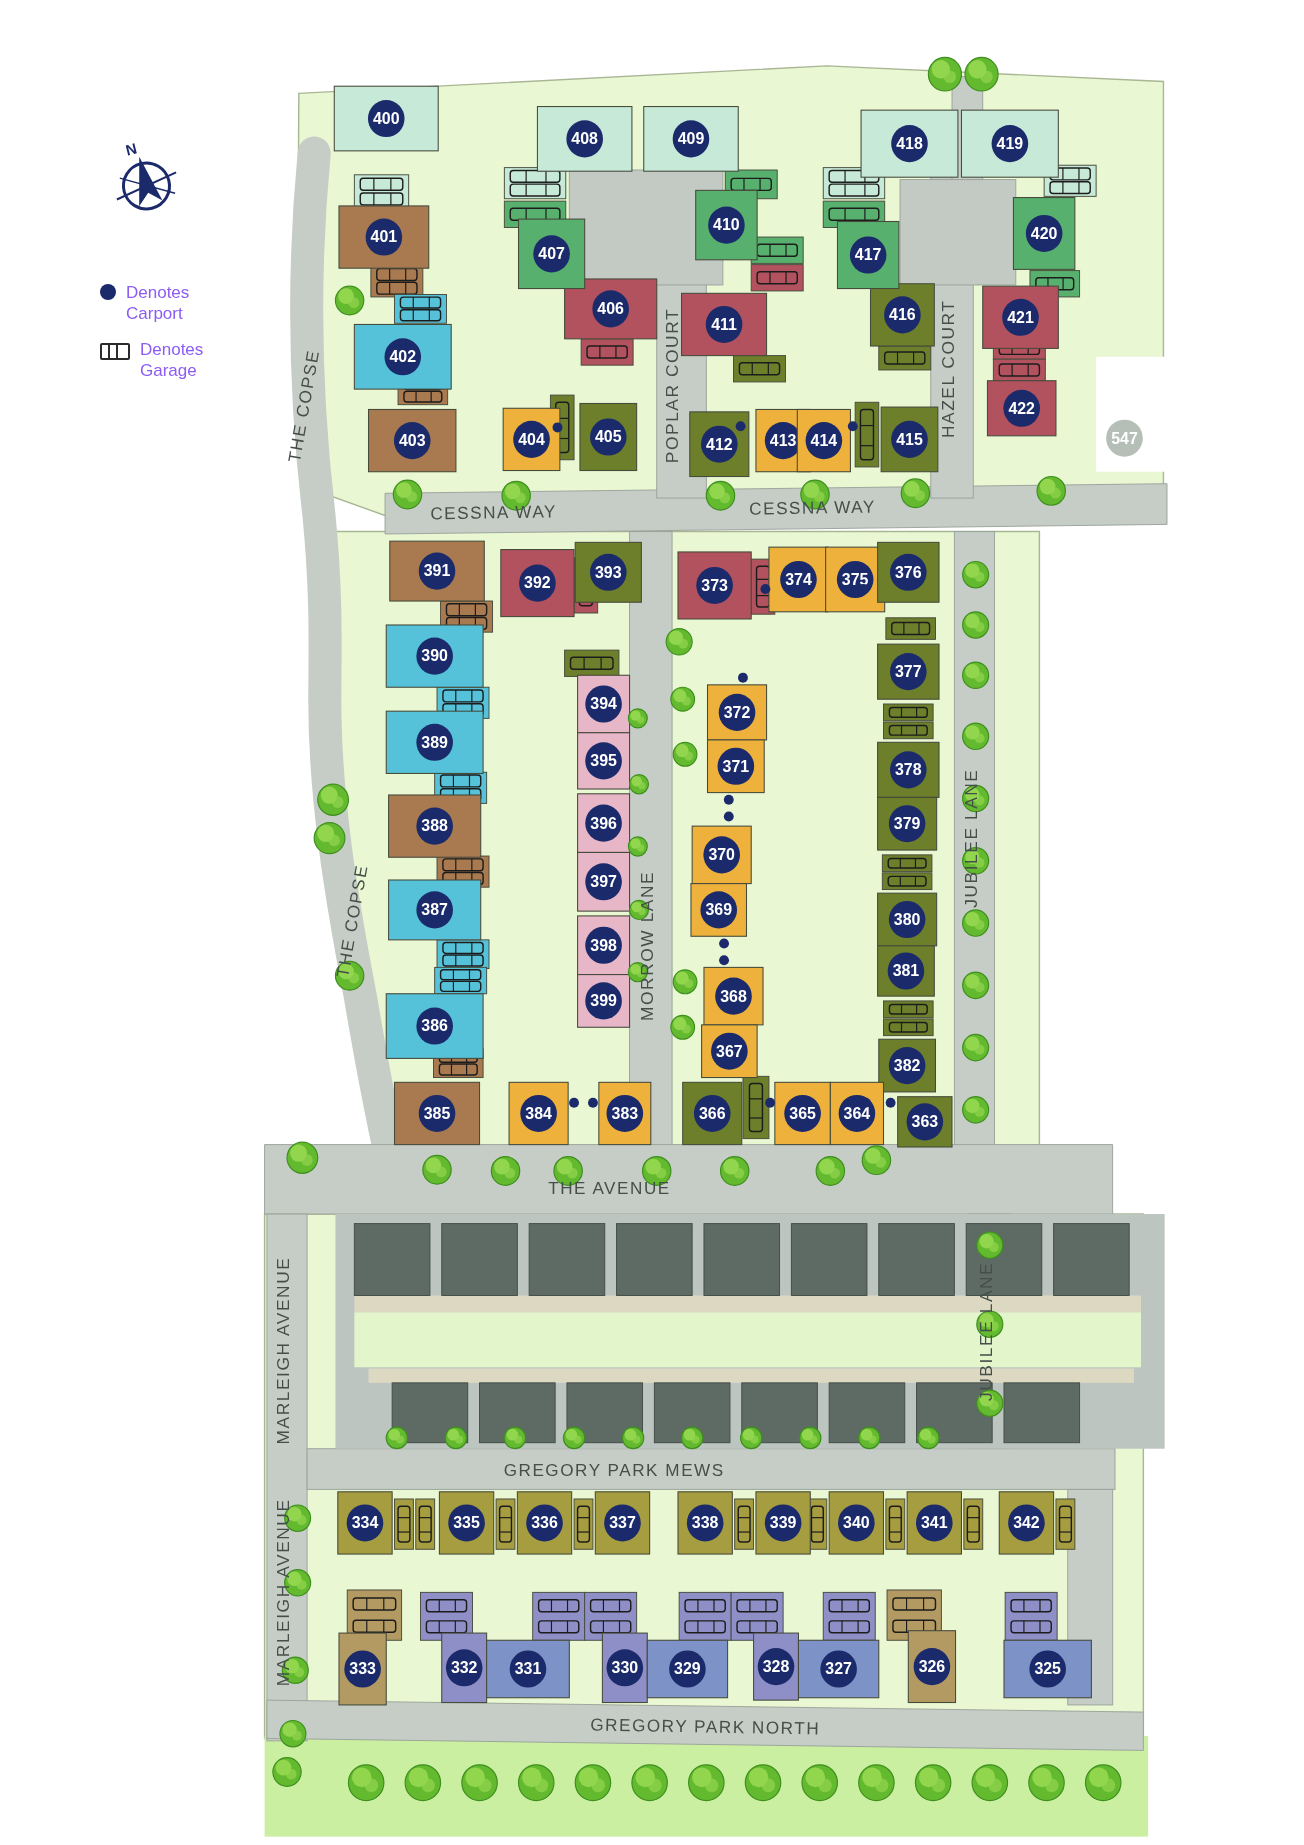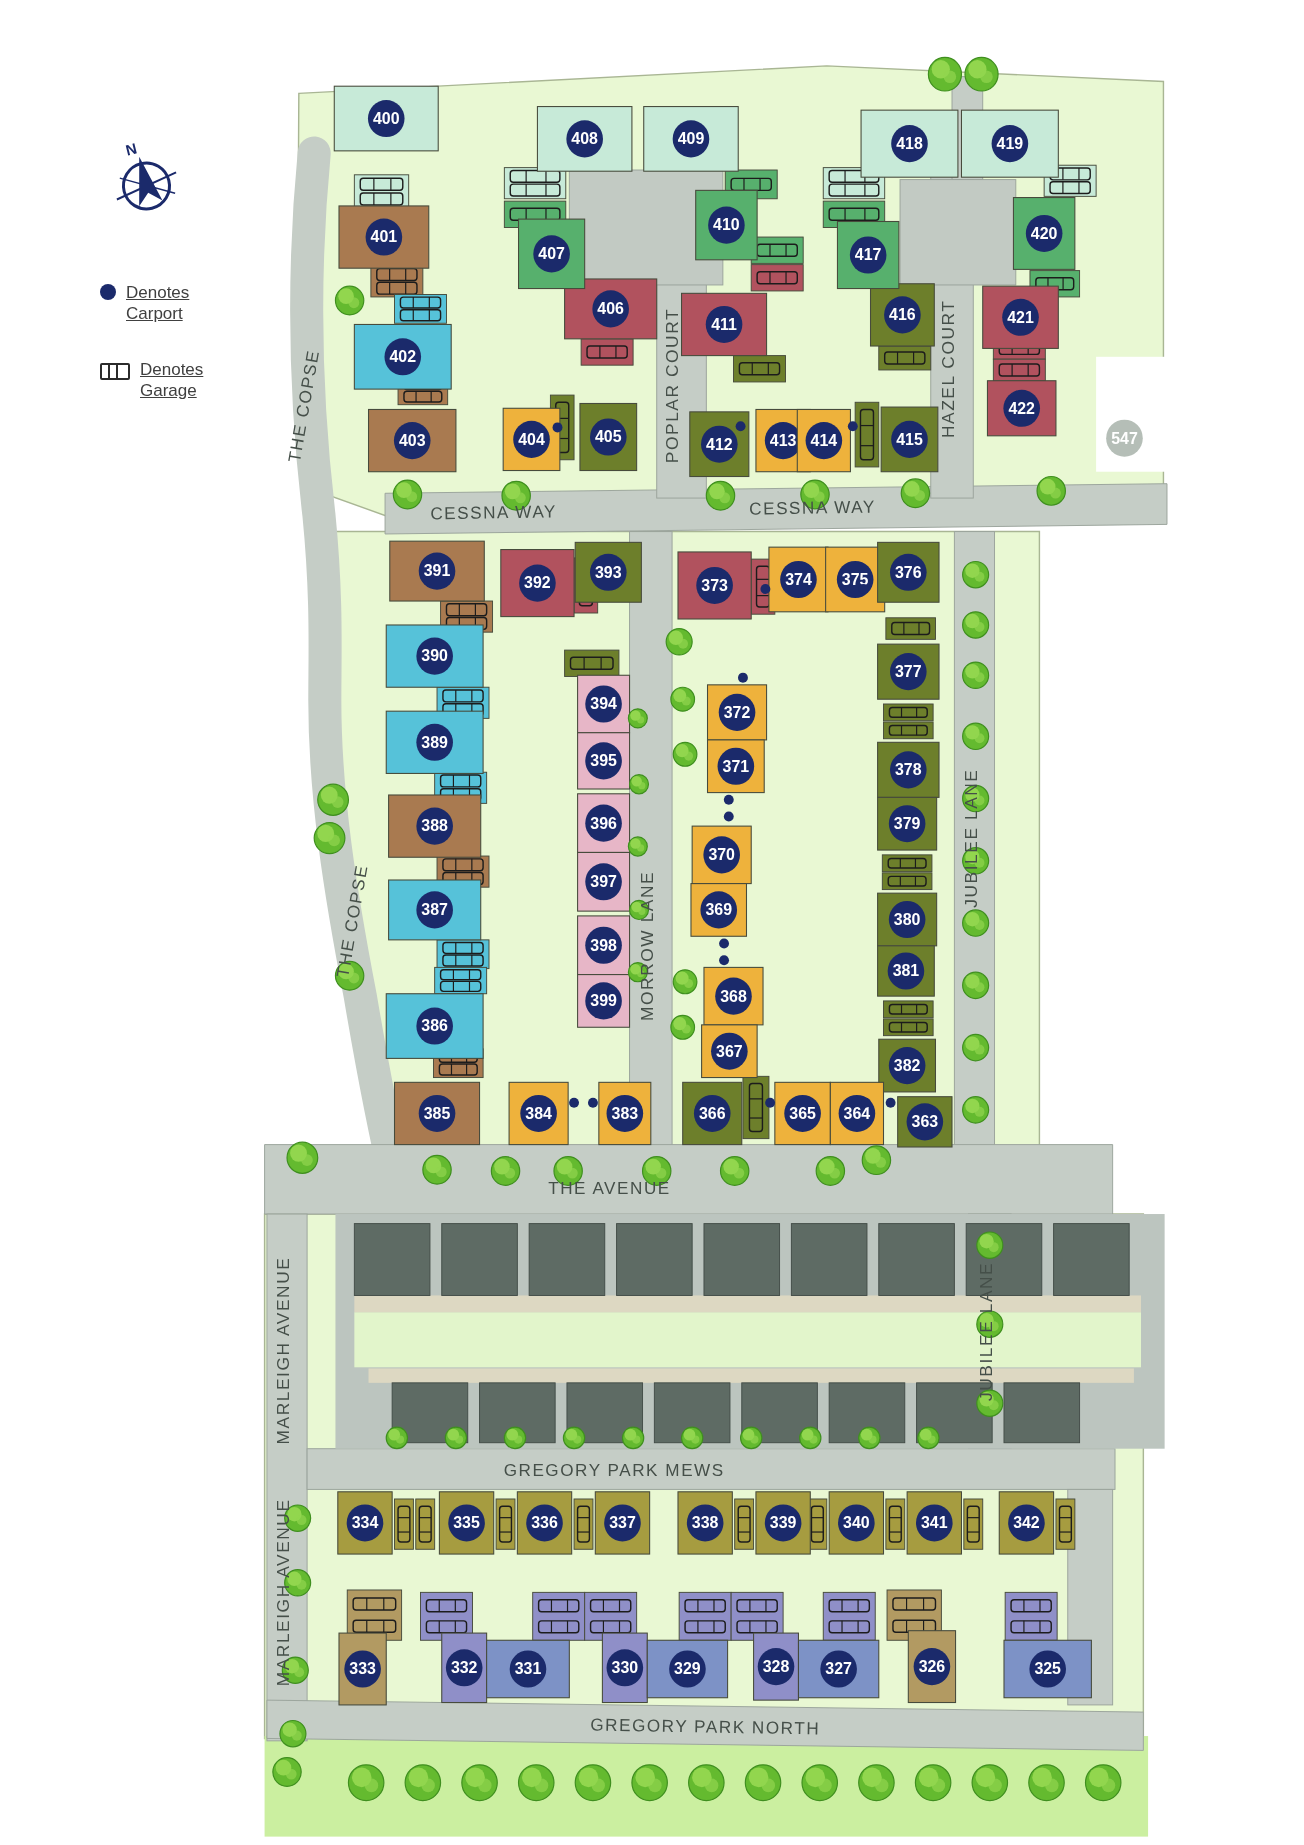--- a/index.html
+++ b/index.html
@@ -1,26 +1,26 @@
 <!DOCTYPE html>
 <html><head>
 <meta charset="utf-8">
 <style>
   html,body{margin:0;padding:0;}
   body{width:1304px;height:1845px;background:#ffffff;position:relative;
        font-family:"Liberation Sans", sans-serif;overflow:hidden;}
   #plan{position:absolute;left:0;top:0;width:1304px;height:1845px;}
   .legend{position:absolute;left:100px;top:130px;width:120px;z-index:5;}
   .compass{margin-left:6px;}
-  .legend-row{display:flex;align-items:flex-start;margin-top:34px;}
+  .legend-row{display:flex;align-items:flex-start;margin-top:14px;}
   .legend-row:first-of-type{margin-top:52px;}
   .carport-dot{width:16px;height:16px;border-radius:50%;background:#1b2a6b;flex:0 0 auto;margin-top:2px;}
   .garage-glyph{width:26px;height:13px;border:2px solid #2b2b2b;border-radius:2px;flex:0 0 auto;margin-top:4px;
     background:linear-gradient(90deg,transparent 0 6px,#2b2b2b 6px 8px,transparent 8px 14px,#2b2b2b 14px 16px,transparent 16px 100%);}
-  .legend-text{margin-left:10px;font-size:17px;line-height:1.25;color:#404040;width:76px;text-decoration:underline;}
+  .legend-text{margin-left:10px;font-size:17px;line-height:1.25;color:#8b5cf6;width:76px;}
 </style>
 </head>
 <body>
 
 <svg id="plan" viewBox="0 0 1104 1541" preserveAspectRatio="none">
     <polygon points="253,78 700,55 985,68 985,414 330,432 268,410 252,250" fill="#e9f8d3" stroke="#a9b694" stroke-width="1.2"></polygon>
     <polygon points="270,444 880,444 880,968 340,968 305,835 278,645 266,540" fill="#e9f8d3" stroke="#a9b694" stroke-width="1.2"></polygon>
     <polygon points="224,1014 968,1014 968,1452 224,1452" fill="#e9f8d3" stroke="#a9b694" stroke-width="1.2"></polygon>
     <rect x="224" y="1450" width="748" height="84" fill="#cbefa0"></rect>
     <path d="M266,128 C256,230 258,330 270,430 C277,500 275,545 275,585 C275,665 288,745 305,832 C316,896 325,942 336,988" fill="none" stroke="#c5cdc6" stroke-width="28" stroke-linecap="round"></path>

